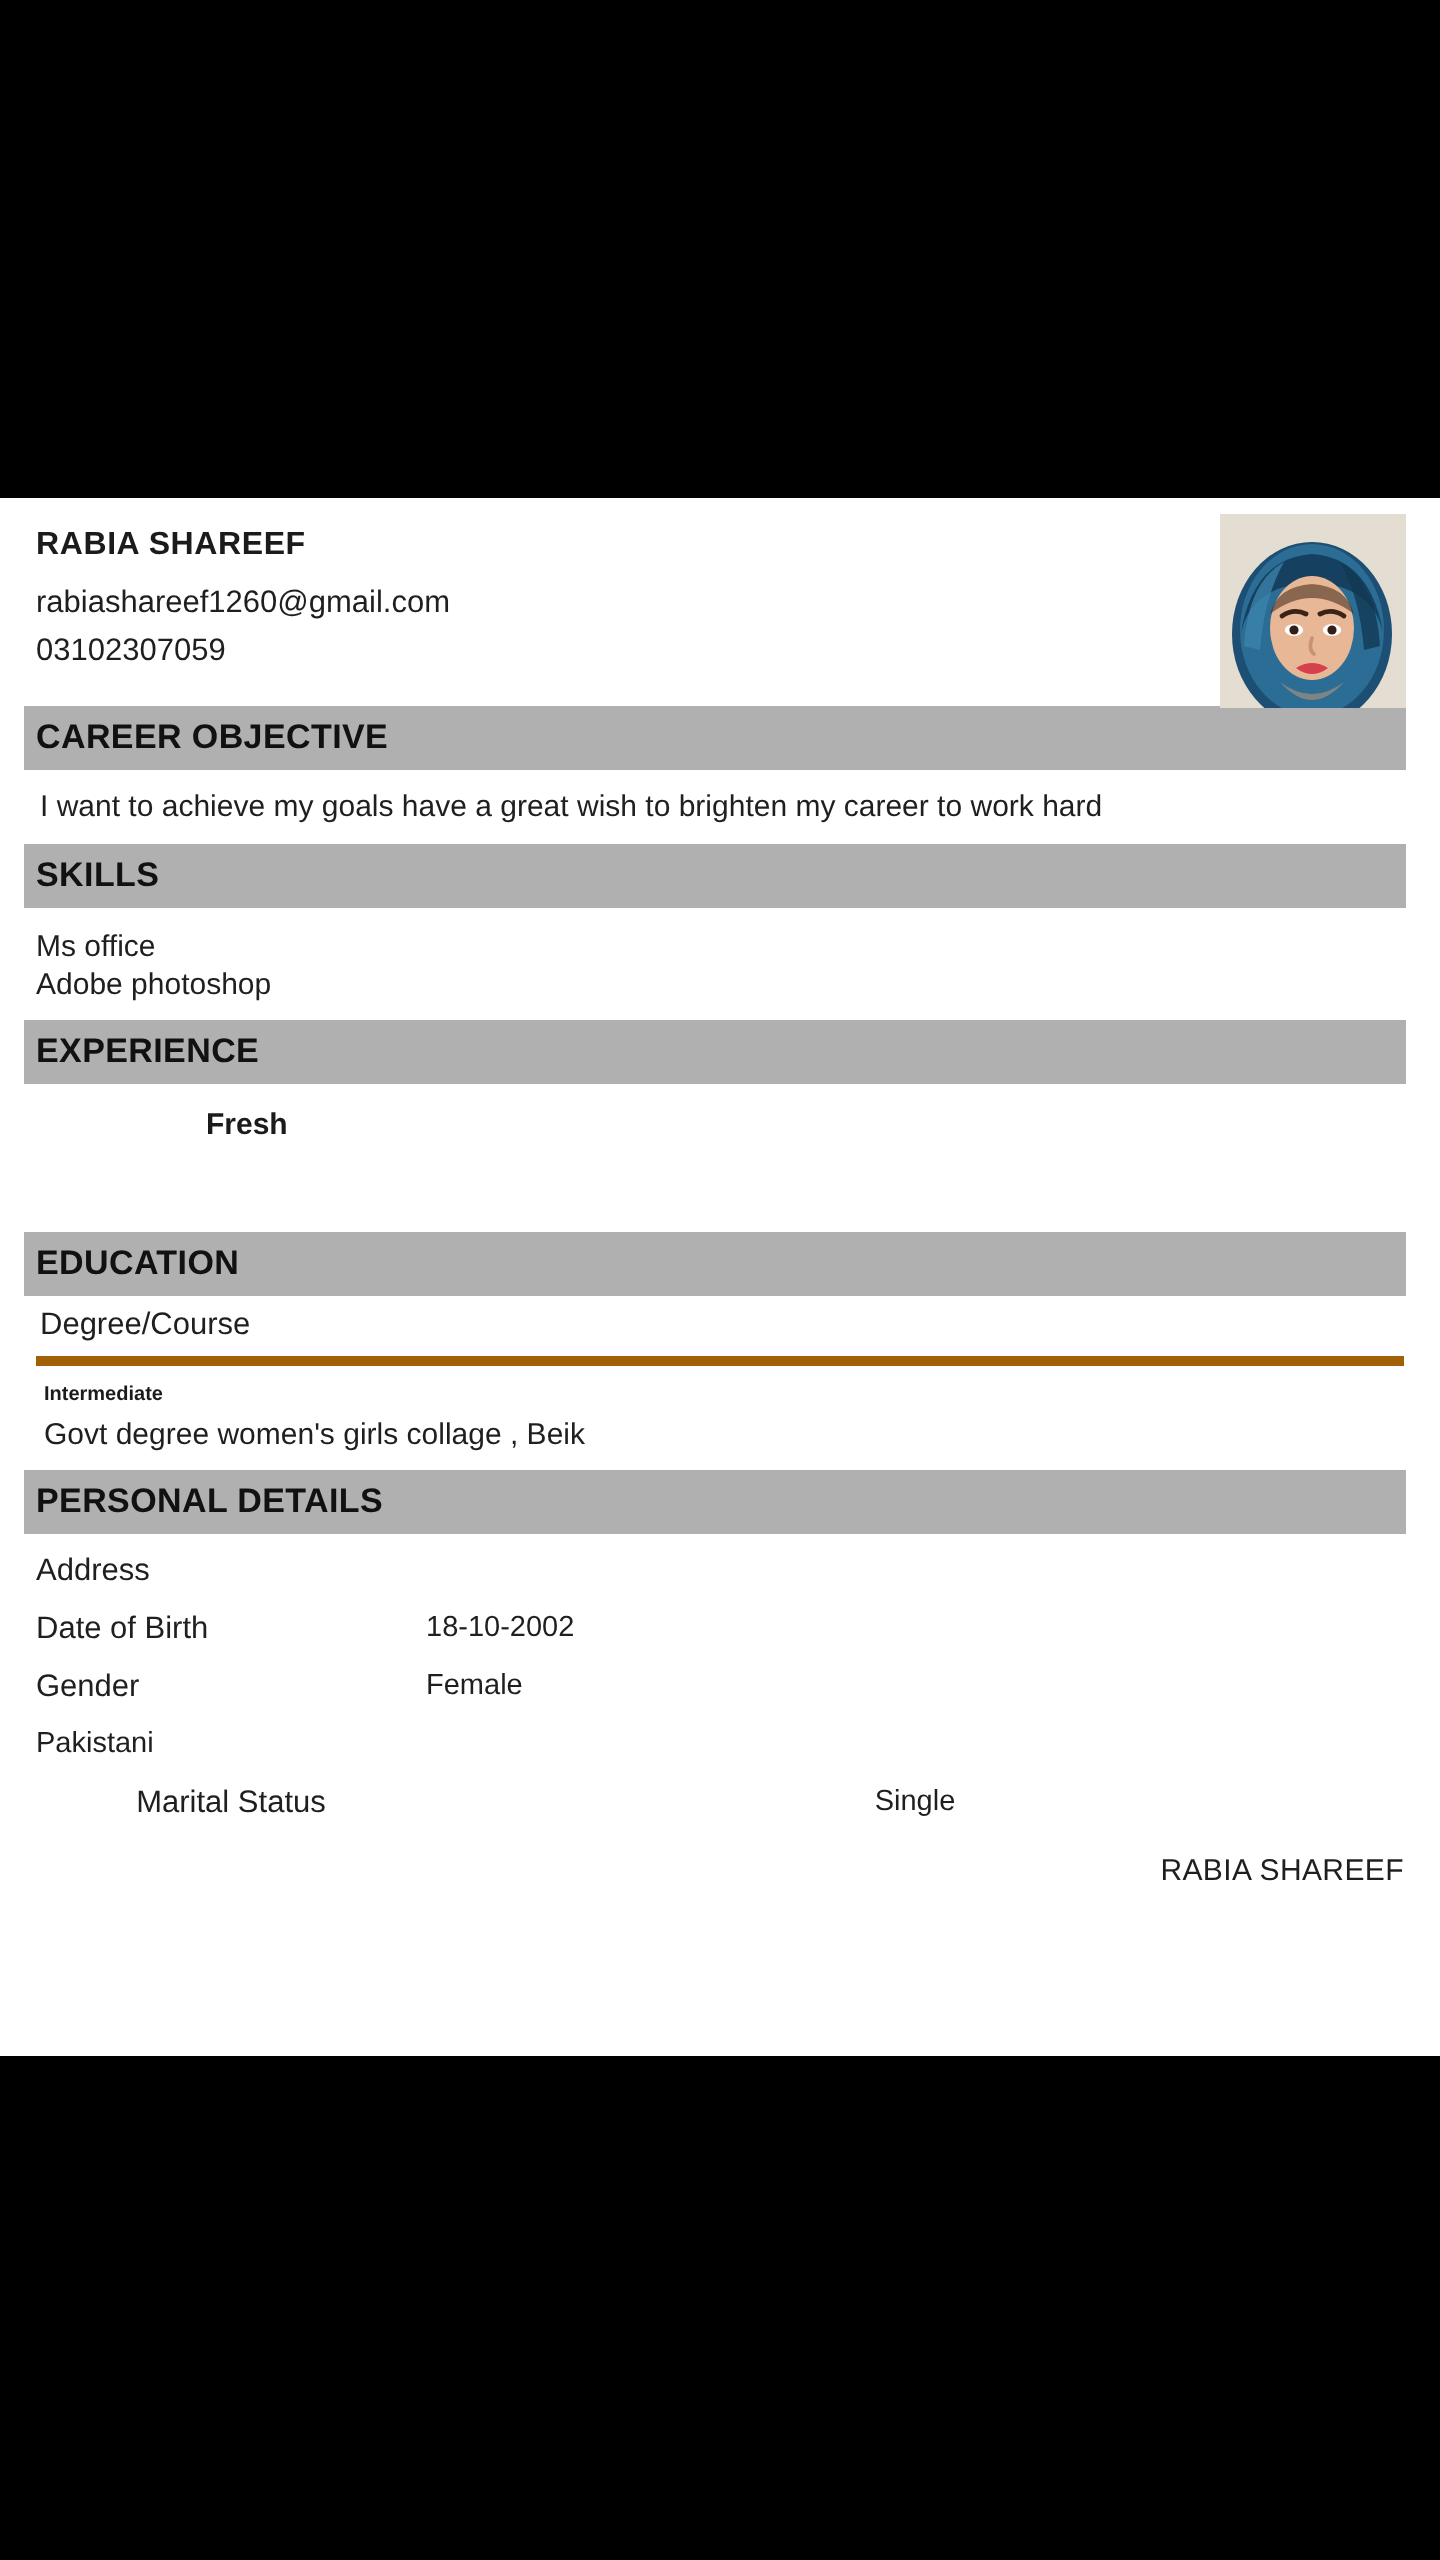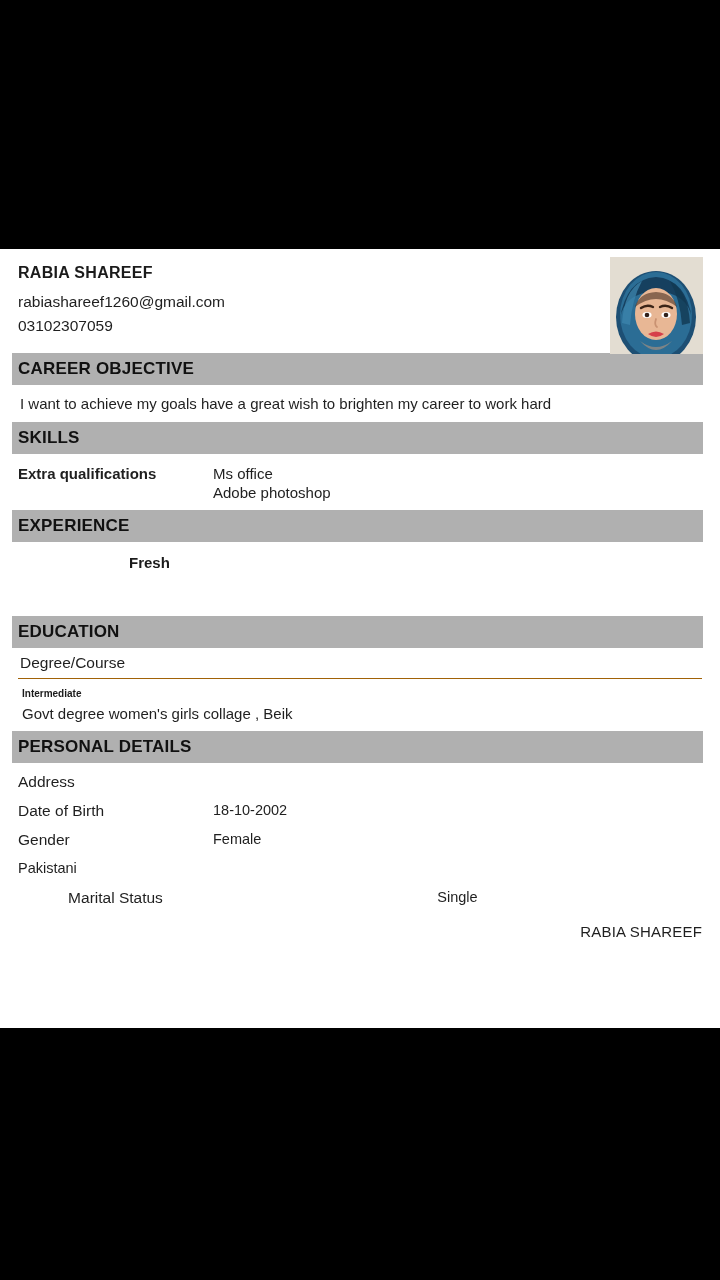--- a/index.html
+++ b/index.html
@@ -123,33 +123,33 @@
   
   #skills-body { padding-top: 10px; padding-bottom: 8px; }
 
   
   #experience-body {
     padding-top: 12px;
     height: 74px;
     box-sizing: border-box;
   }
   #experience-value {
-    margin-left: 111px;
+    margin-left: 85px;
     font-size: 15px;
     font-weight: bold;
     color: #1b1b1b;
   }
 
   
   #education-body { padding-top: 6px; }
   #degree-course-head {
     font-size: 15.5px;
     color: #1f1f1f;
     padding: 0 0 6px 2px;
-    border-bottom: 1px solid #a16207;
+    border-bottom: 5px solid #a16207;
   }
   .edu-degree {
     font-size: 10px;
     font-weight: bold;
     color: #1b1b1b;
     padding: 9px 0 0 4px;
   }
   .edu-institute {
     font-size: 15px;
     color: #1f1f1f;
@@ -223,21 +223,20 @@
     </div>
     <div class="section-body">
       <div class="objective-text">I want to achieve my goals have a great wish to brighten my career to work hard</div>
     </div>
 
     <div class="section-bar">
       <span class="section-title">SKILLS</span>
     </div>
     <div class="section-body" id="skills-body">
       <div class="detail-row">
-        <div class="detail-label bold">Extra qualifications</div>
         <div class="detail-value">
           <span class="vline">Ms office</span>
           <span class="vline">Adobe photoshop</span>
         </div>
       </div>
     </div>
 
     <div class="section-bar">
       <span class="section-title">EXPERIENCE</span>
     </div>

